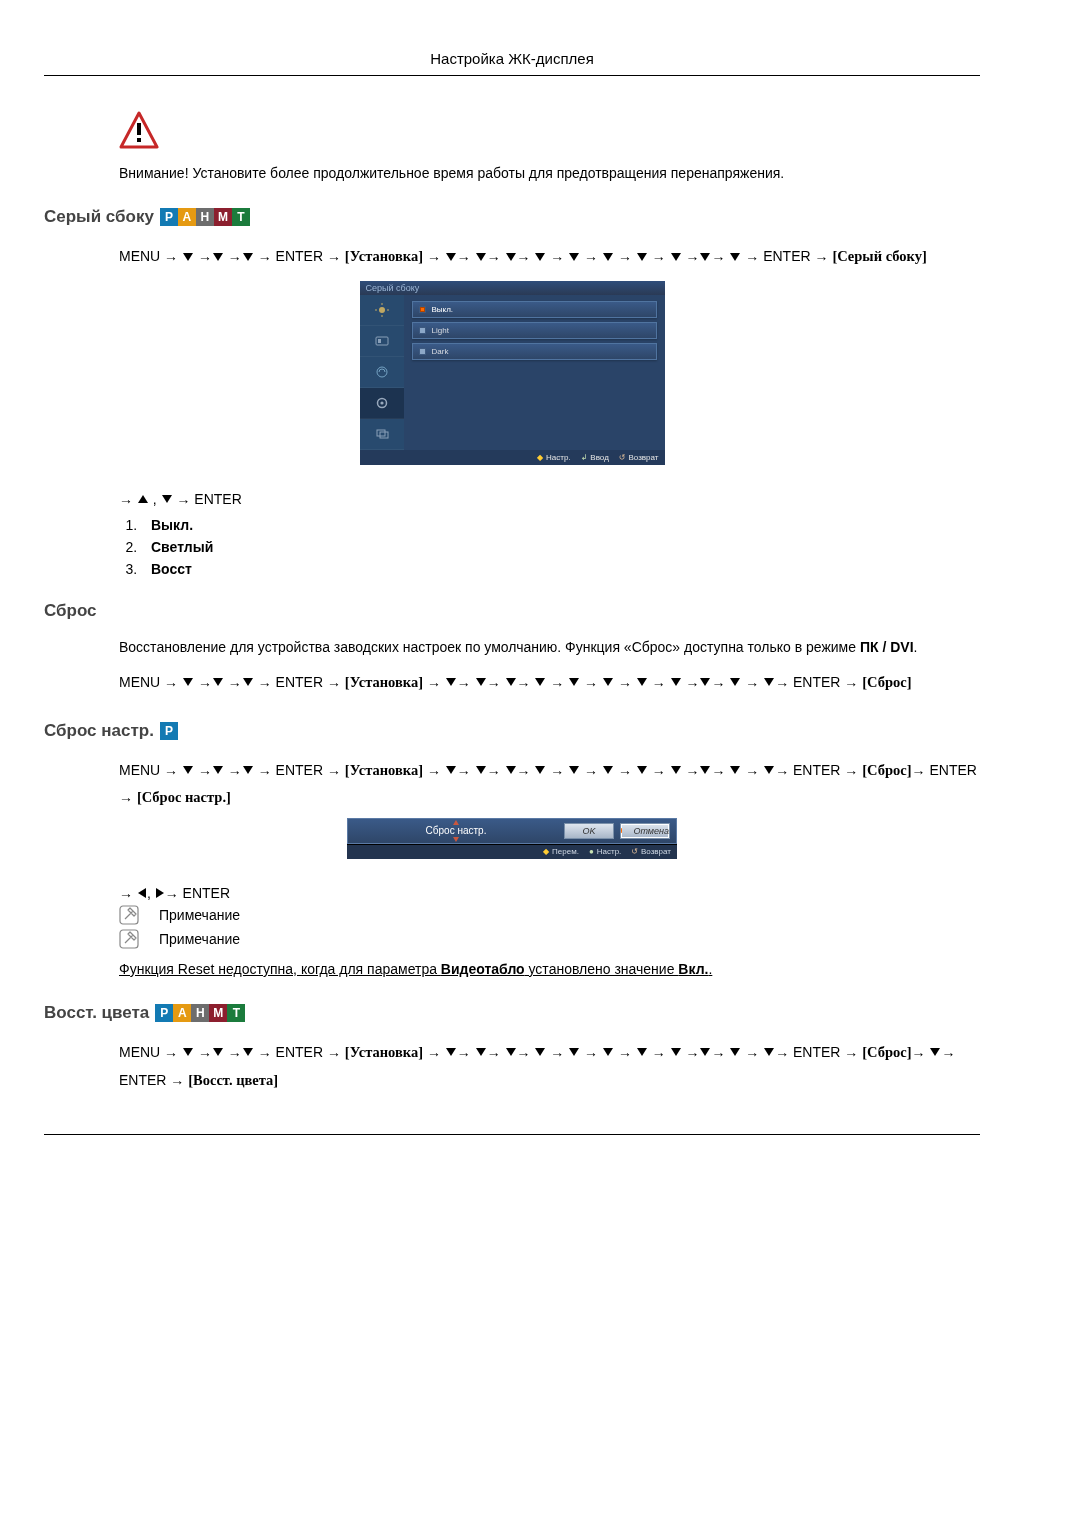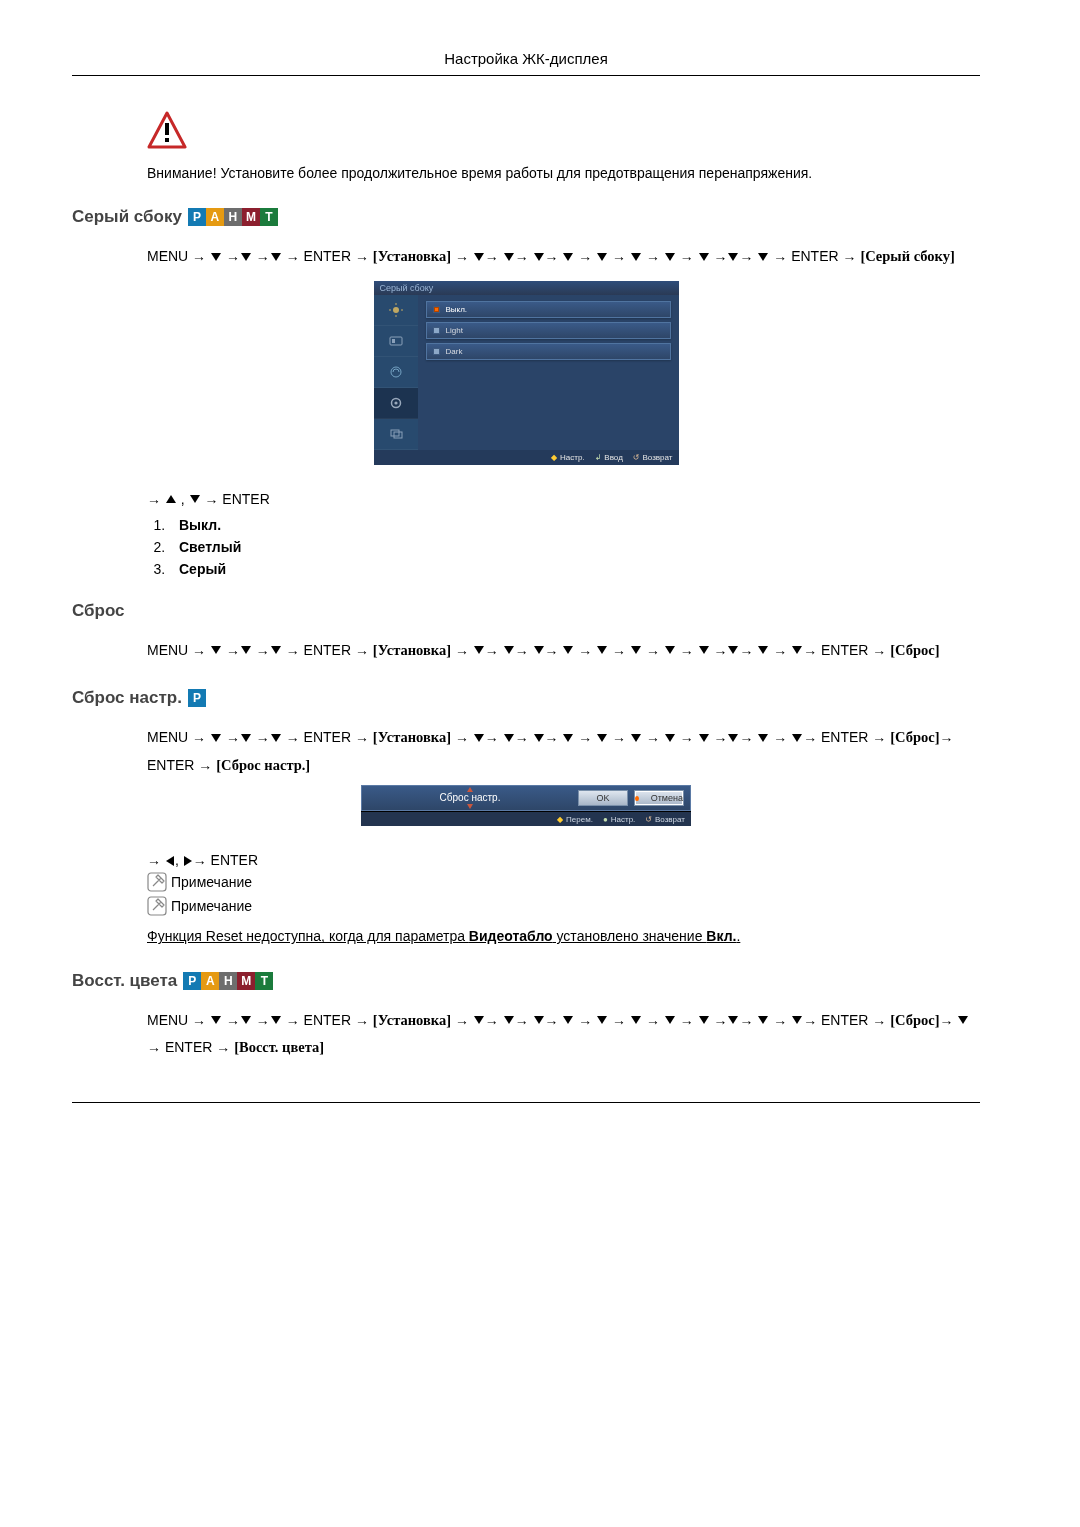--- a/index.html
+++ b/index.html
@@ -6,21 +6,21 @@
     margin: 0;
     background: #fff;
     font-family: Arial, Helvetica, sans-serif;
     font-size: 14px;
     color: #000;
   }
   .page {
     width: 1080px;
     min-height: 1527px;
     margin: 0 auto;
-    padding: 50px 100px 70px 72px;
+    padding: 50px 100px 70px 44px;
     box-sizing: border-box;
     position: relative;
   }
   .header-title {
     text-align: center;
     font-size: 15px;
     margin: 0 0 8px 0;
   }
   hr.header-rule, hr.footer-rule {
     border: none;
@@ -161,21 +161,21 @@
 
   ol.opts {
     margin: 10px 0 0 0;
     padding-left: 22px;
   }
   ol.opts li { margin: 6px 0; }
   ol.opts li span { font-weight: bold; margin-left:10px; }
 
   .note-row {
     display:flex;
-    gap:4px;
+    gap:20px;
     align-items:center;
     margin-top:4px;
   }
   .note-row .nlabel { font-size:14px; }
 
   
   .osd2 {
     width: 330px;
     margin: 6px auto 0 auto;
     font-family: Arial, sans-serif;
@@ -205,20 +205,21 @@
     background: linear-gradient(#dfe6ef,#a8b6c8);
     border:1px solid #7a90aa;
     color:#333;
     font-size:9px;
     width:48px;
     height:14px;
     display:flex;
     align-items:center;
     justify-content:center;
     margin-left:6px;
+    font-style:italic;
   }
   .osd2-btn.sel {
     box-shadow: 0 0 0 1px #fff inset;
     gap: 9px;
   }
   .osd2-btn .radio-dot {
     width:5px; height:5px; border-radius:50%;
     background:#ff6a00;
     margin-right:3px;
   }
@@ -342,28 +343,31 @@
 
   <div class="content-indent" style="margin-top:26px;">
     → <span class="arrow-up"></span> , <span class="arrow-dn"></span> → <span>ENTER</span>
   </div>
 
 
   <div class="content-indent">
     <ol class="opts">
       <li><span>Выкл.</span></li>
       <li><span>Светлый</span></li>
-      <li><span>Серый</span></li>
+      <li><span>Восст</span></li>
     </ol>
   </div>
 
   <div class="section-heading">
     <span>Сброс</span>
   </div>
 
+  <div class="content-indent para">
+    <span>Восстановление для устройства заводских настроек по умолчанию. Функция «Сброс» доступна только в режиме </span><b>ПК / DVI</b><span>.</span>
+  </div>
 
   <div class="content-indent nav-line" style="margin-top:12px;">
     <span>MENU</span> → <span class="arrow-dn"></span> →<span class="arrow-dn"></span> →<span class="arrow-dn"></span> → <span>ENTER</span> → <span class="bracket-term">[Установка]</span> → <span class="arrow-dn"></span>→ <span class="arrow-dn"></span>→ <span class="arrow-dn"></span>→ <span class="arrow-dn"></span> → <span class="arrow-dn"></span> → <span class="arrow-dn"></span> → <span class="arrow-dn"></span> → <span class="arrow-dn"></span> →<span class="arrow-dn"></span>→ <span class="arrow-dn"></span>
     → <span class="arrow-dn"></span>→ <span>ENTER</span> → <span class="bracket-term">[Сброс]</span>
   </div>
 
   <div class="section-heading">
     <span>Сброс настр.</span>
     <span class="mode-badges">
       <span class="badge p">P</span>

